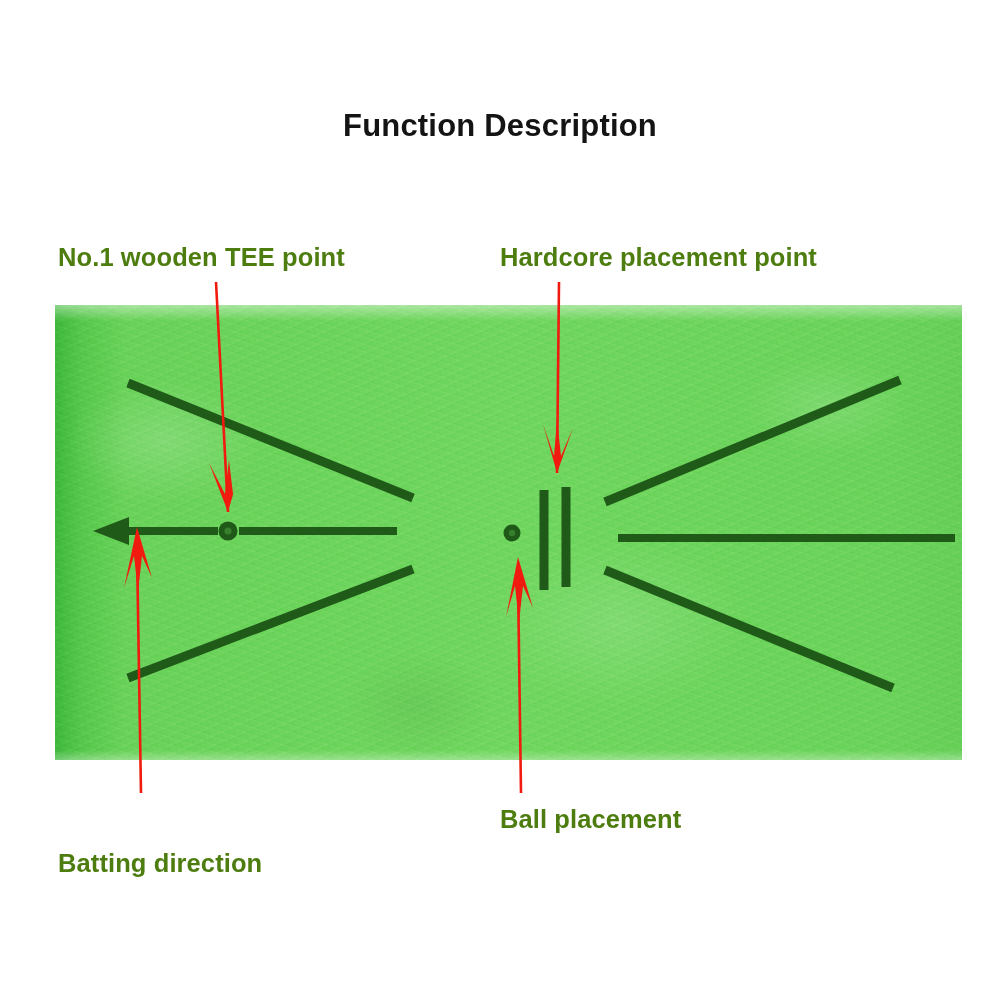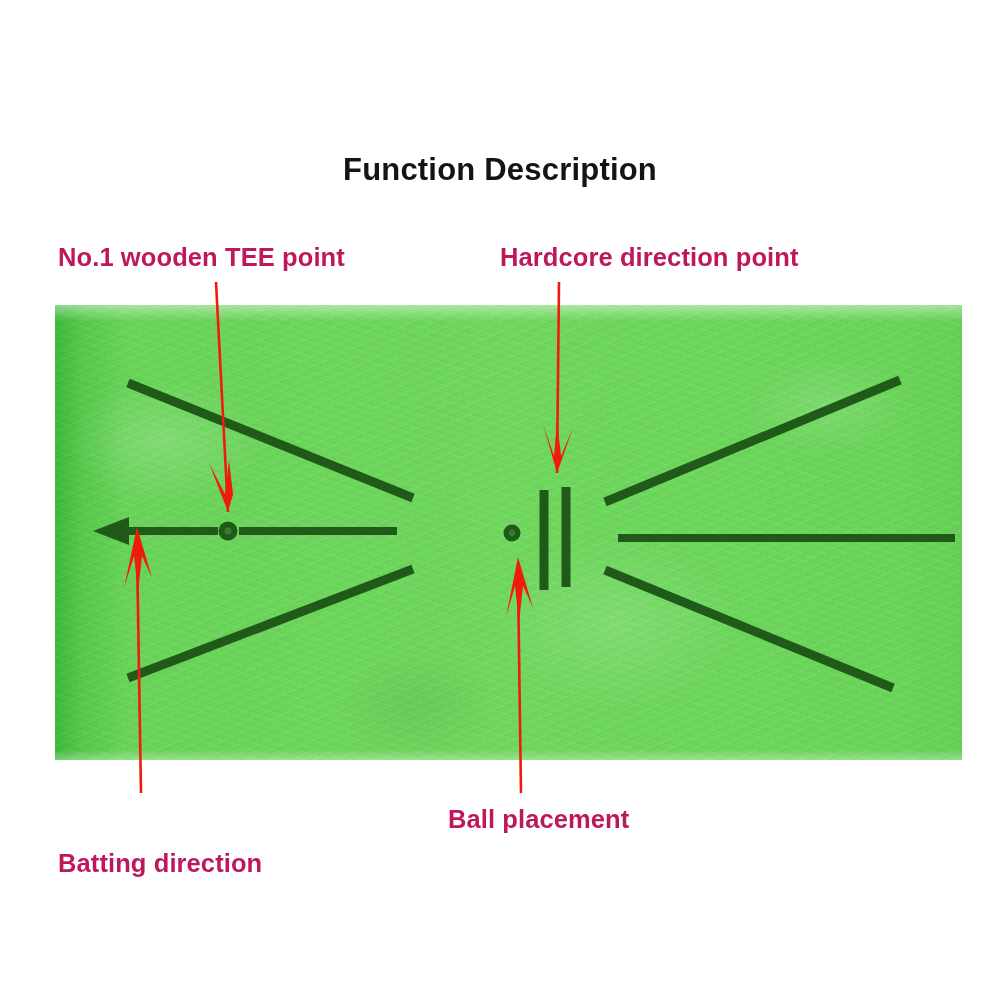--- a/index.html
+++ b/index.html
@@ -27,36 +27,35 @@
   #title {
     position: absolute;
     left: 0;
     top: 108px;
     width: 1000px;
     text-align: center;
     font-size: 31px;
     font-weight: bold;
     color: #141414;
     letter-spacing: 0.2px;
-    margin-top: 44px;
   }
 
   
   .callout {
     position: absolute;
     font-size: 25.5px;
     font-weight: bold;
-    color: #be185d;
+    color: #4d7c0f;
     white-space: nowrap;
     letter-spacing: 0.1px;
   }
   #label-tee        { left: 58px;  top: 243px; }
   #label-hardcore   { left: 500px; top: 243px; }
   #label-batting    { left: 58px;  top: 849px; }
-  #label-ball       { left: 448px; top: 805px; text-align: center; }
+  #label-ball       { left: 500px; top: 805px; text-align: center; }
 
   
   #mat-wrap {
     position: absolute;
     left: 55px;
     top: 305px;
     width: 907px;
     height: 455px;
   }
   #mat {
@@ -122,21 +121,21 @@
   }
 </style>
 </head>
 <body>
 
 <div id="stage">
 
   <div id="title">Function Description</div>
 
   <div id="label-tee" class="callout">No.1 wooden TEE point</div>
-  <div id="label-hardcore" class="callout">Hardcore direction point</div>
+  <div id="label-hardcore" class="callout">Hardcore placement point</div>
   <div id="label-batting" class="callout">Batting direction</div>
   <div id="label-ball" class="callout">Ball placement</div>
 
   <div id="mat-wrap">
     <div id="mat"></div>
     <div id="mat-top-sheen"></div>
     <div id="mat-bottom-sheen"></div>
 
     <svg id="mat-svg" viewBox="0 0 907 455" preserveAspectRatio="none">
 

